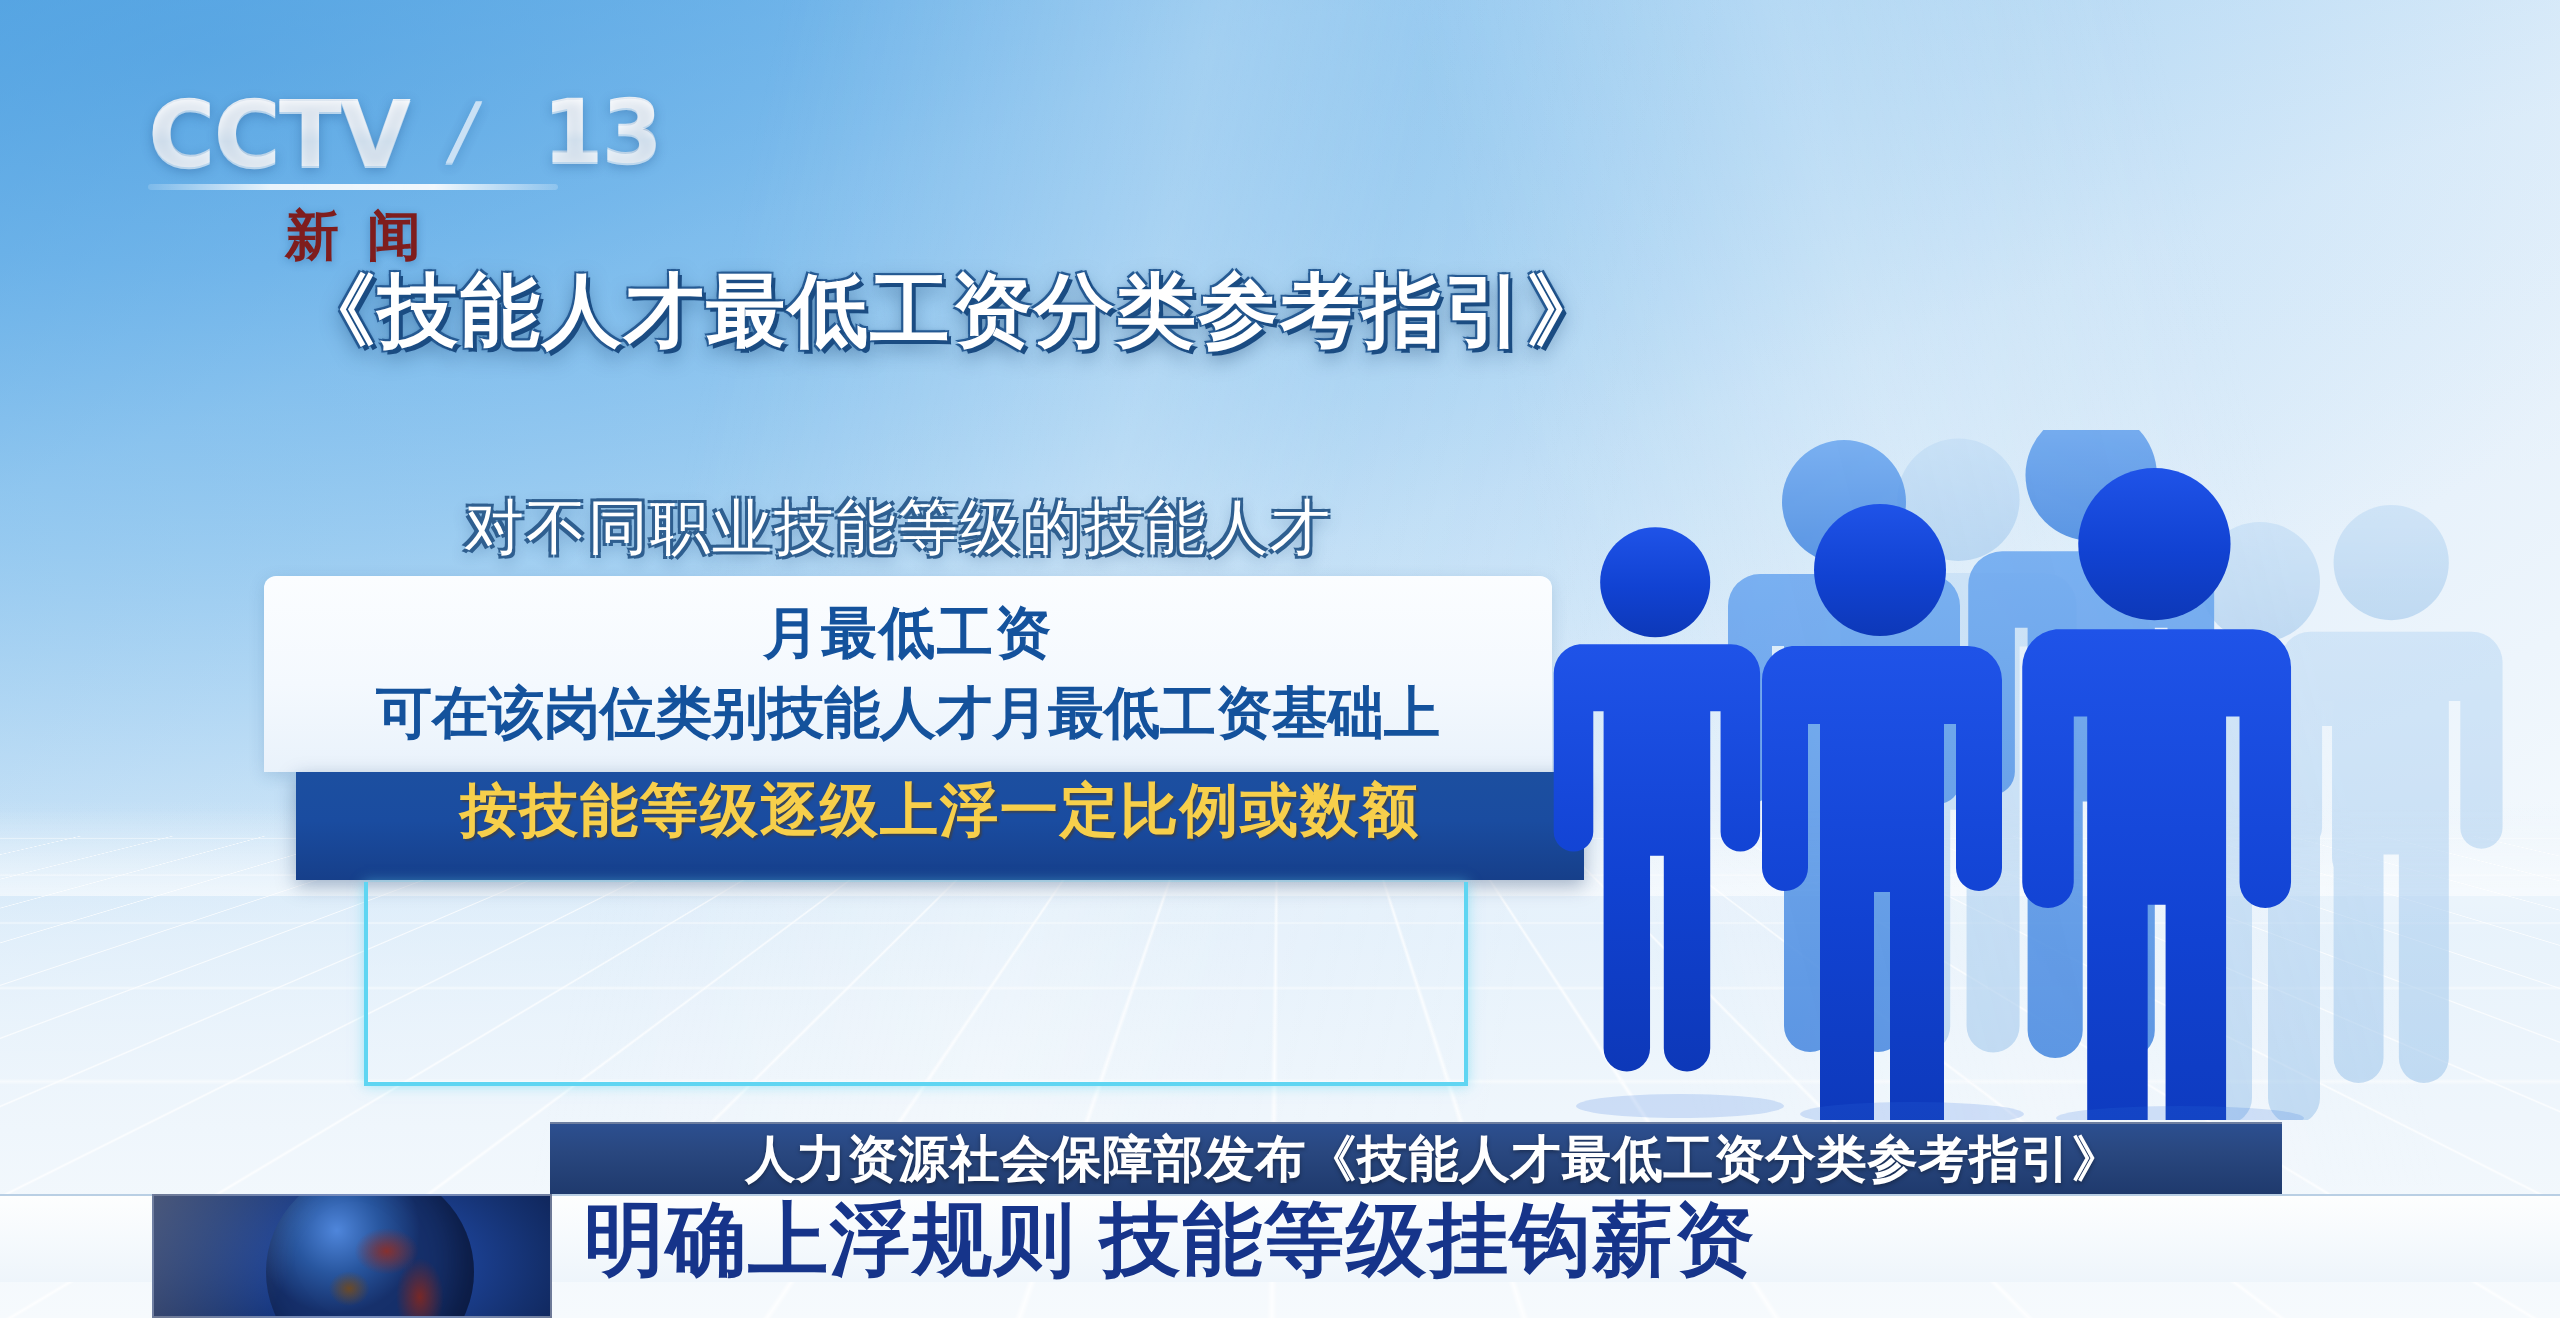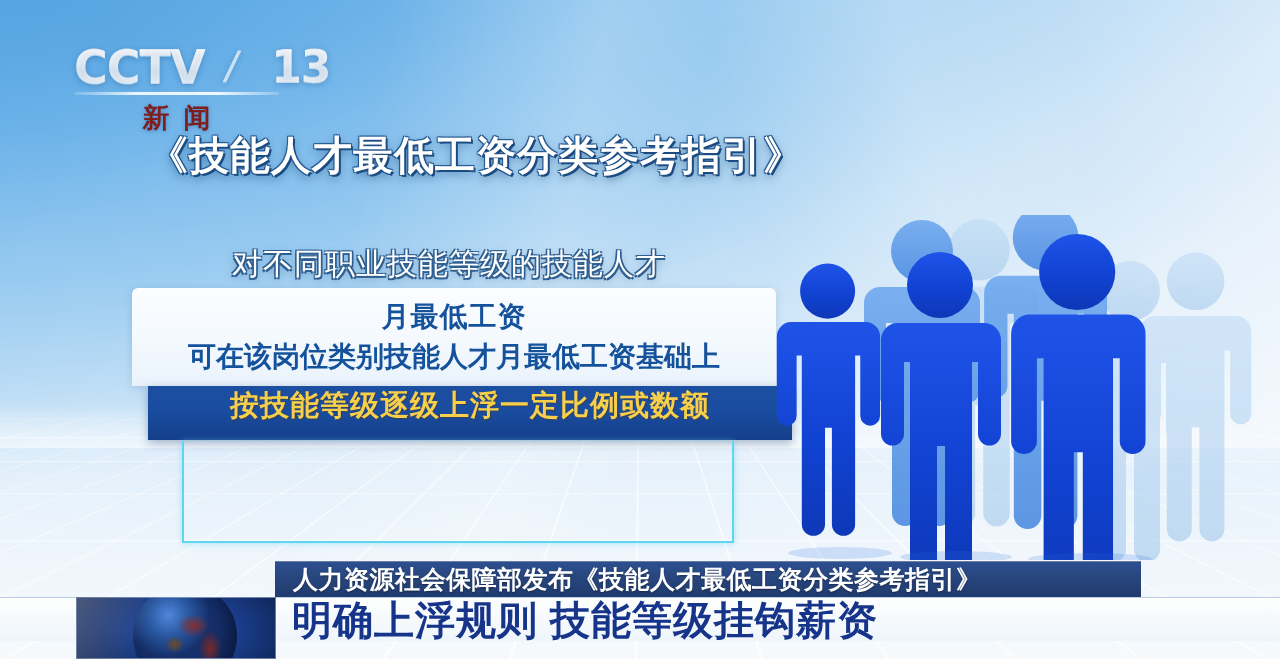--- a/index.html
+++ b/index.html
@@ -158,21 +158,21 @@
 
   
   .people { position:absolute; left:770px; top:215px; width:510px; height:345px; }
   .people svg { position:absolute; left:0; top:0; }
 
   
   .banner-kicker {
     position:absolute; left:275px; top:561px; width:866px; height:36px;
     background:linear-gradient(180deg,#2c4f90 0%, #29477f 40%, #1f3a6d 100%);
     border-top:1px solid rgba(255,255,255,0.35);
-    display:flex; align-items:center; padding-left:18px;
+    display:flex; align-items:center; padding-left:18px;justify-content:center;
   }
   .banner-kicker-text {
     font-size:25px; font-weight:bold; color:#ffffff; letter-spacing:0.5px;
     white-space:nowrap;
     text-shadow:0 1px 2px rgba(0,0,0,0.35);
   }
   .banner-head {
     position:absolute; left:0px; top:597px; width:1280px; height:44px;
     background:linear-gradient(180deg,#fdfefe 0%, #f6fafd 48%, #eef5fb 100%);
     border-top:1px solid #b9cfe4;

